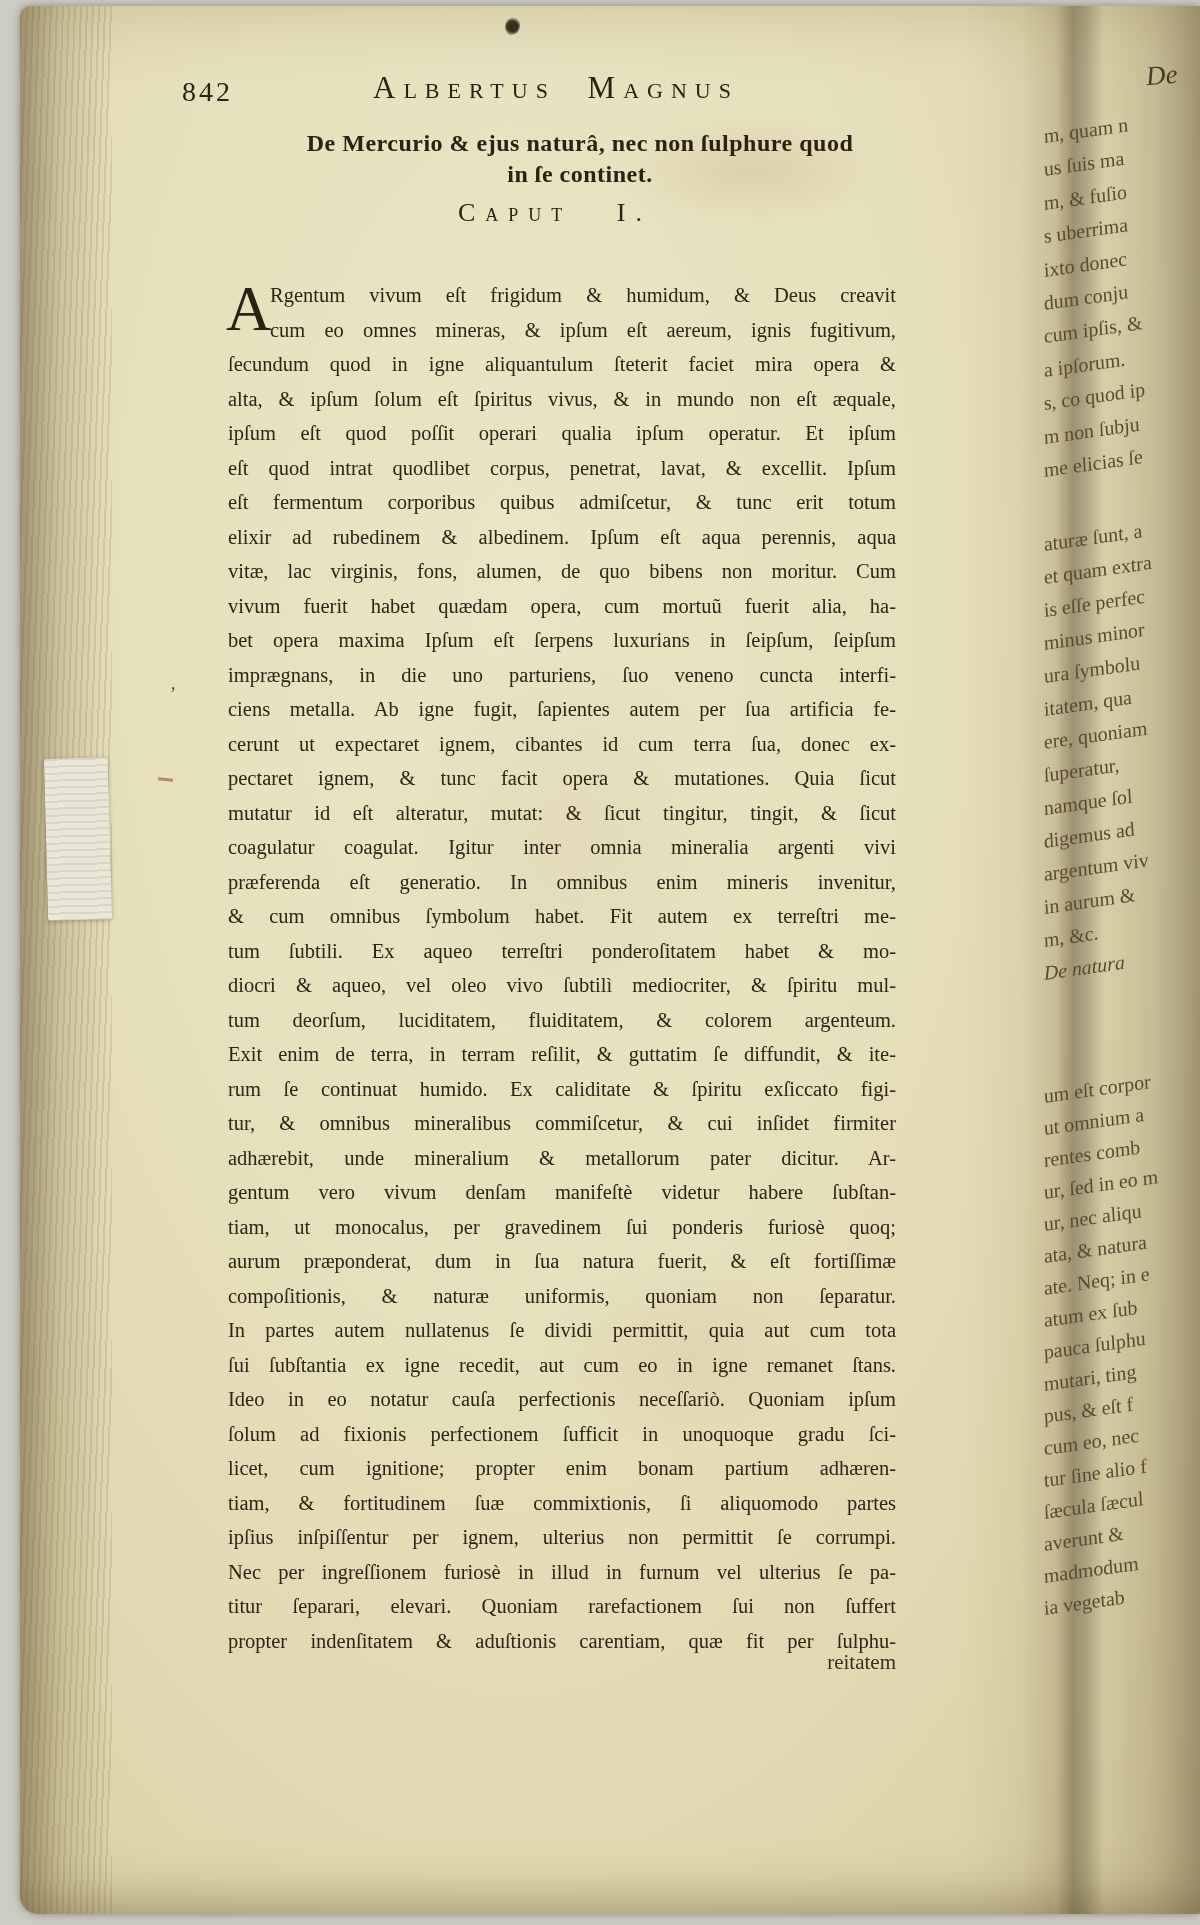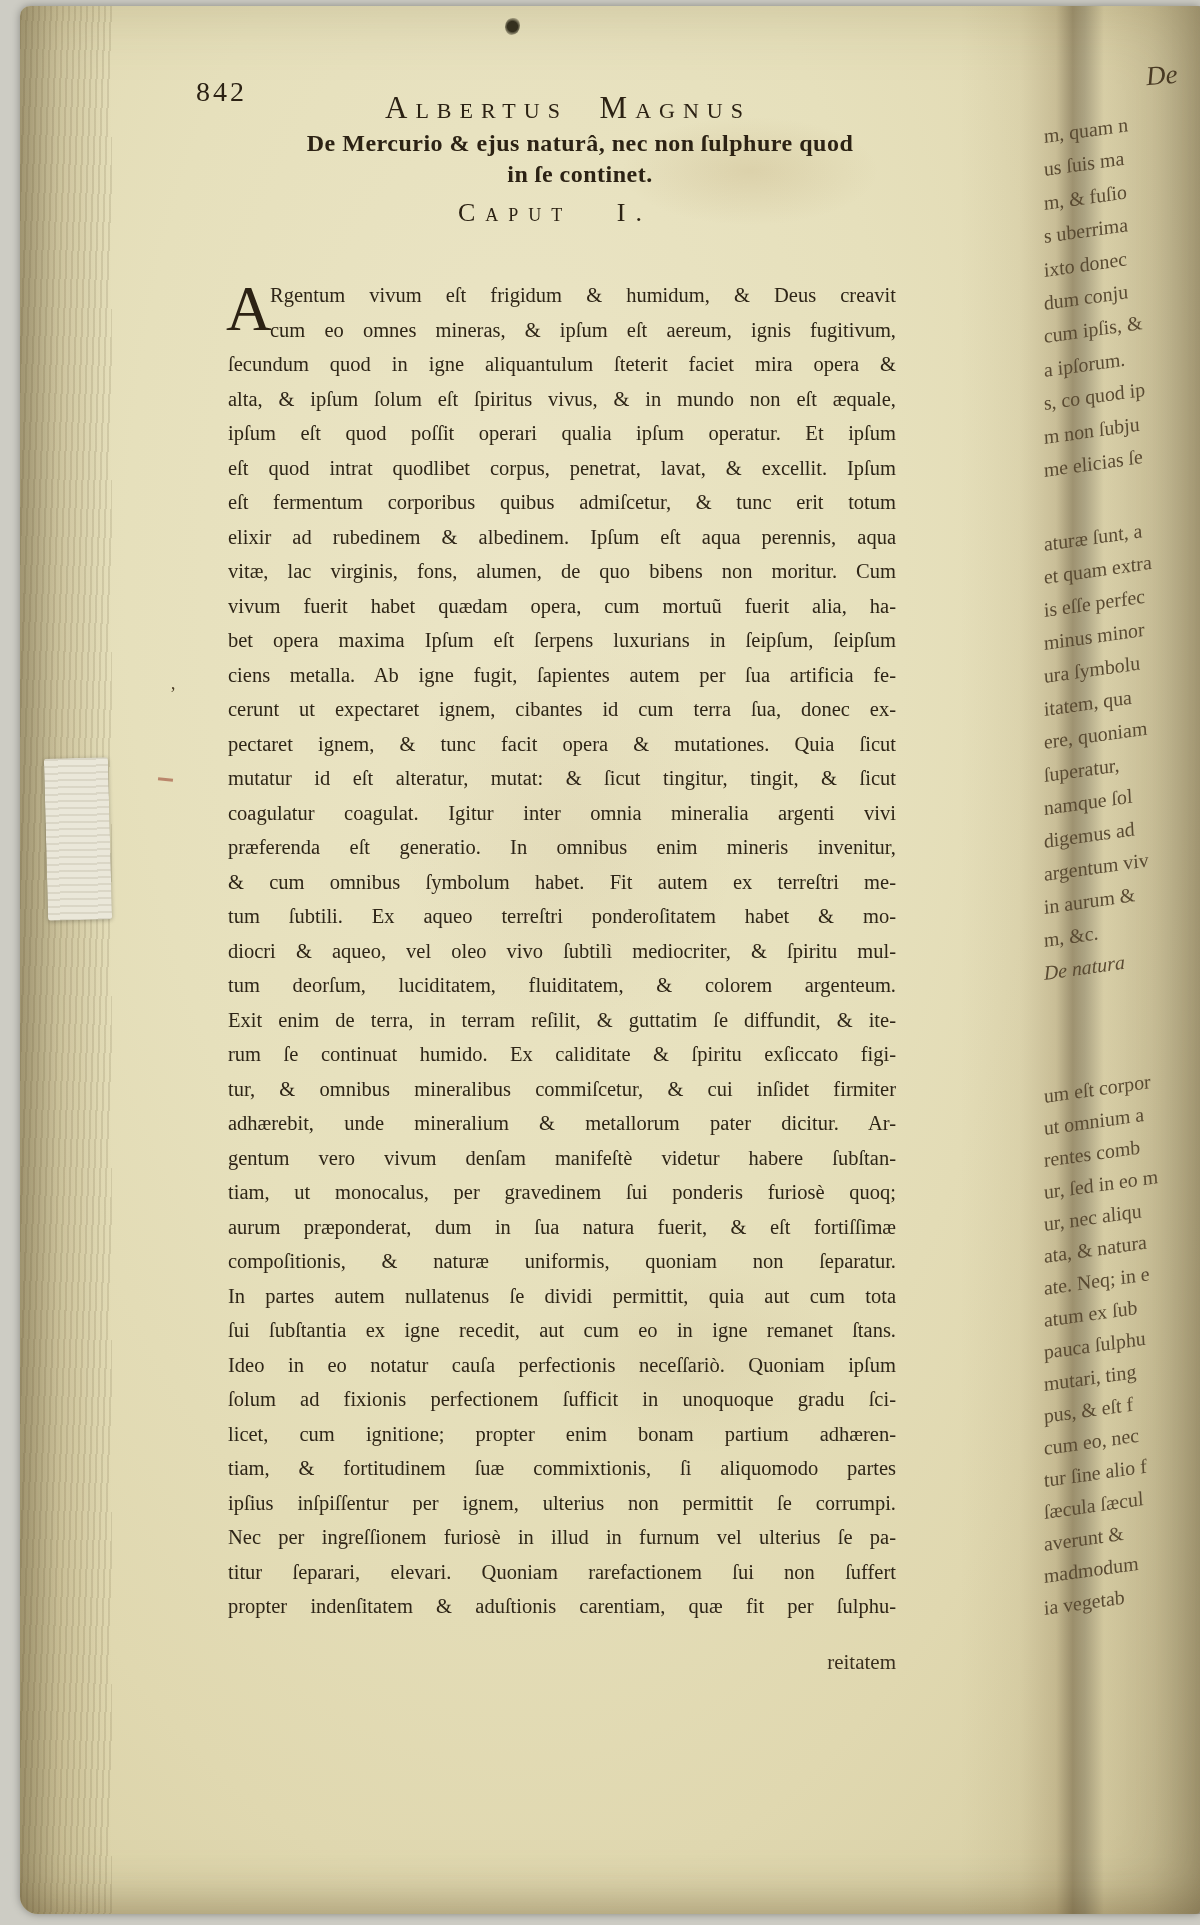--- a/index.html
+++ b/index.html
@@ -42,23 +42,23 @@
   .stain.s3{left:520px;top:1250px;width:300px;height:200px;
     background:radial-gradient(ellipse, rgba(140,110,60,.08), rgba(140,110,60,0) 70%);}
   .ink-speck{position:absolute;left:485px;top:12px;width:15px;height:17px;border-radius:50% 40% 55% 45%;
     background:radial-gradient(circle, #35301f 0 45%, rgba(53,48,31,.4) 70%, rgba(53,48,31,0) 100%);}
   .margin-dash{position:absolute;left:138px;top:772px;width:15px;height:3px;
     background:rgba(150,60,40,.55);transform:rotate(6deg);}
   .margin-tick{position:absolute;left:150px;top:678px;color:#4a3c26;font-size:18px;}
 
   
   .print{color:#2c2214;}
-  .page-number{position:absolute;left:176px;top:70px;font-size:28px;letter-spacing:3px;}
-  .running-header{position:absolute;left:208px;top:64px;width:680px;text-align:center;
-    font-variant:small-caps;font-size:31px;letter-spacing:8px;word-spacing:16px;margin-top:20px;}
+  .page-number{position:absolute;left:162px;top:70px;font-size:28px;letter-spacing:3px;}
+  .running-header{position:absolute;left:196px;top:64px;width:680px;text-align:center;
+    font-variant:small-caps;font-size:31px;letter-spacing:8px;word-spacing:16px;}
   .chapter-title{position:absolute;left:208px;top:122px;width:704px;text-align:center;
     font-weight:600;font-size:24px;line-height:31px;letter-spacing:.5px;}
   .caput-heading{position:absolute;left:208px;top:192px;width:654px;text-align:center;
     font-variant:small-caps;font-size:26px;letter-spacing:10px;word-spacing:28px;}
 
   .drop-cap{position:absolute;left:206px;top:272px;font-size:63px;line-height:1;color:#2c2214;}
   .body-text{position:absolute;left:208px;top:272px;width:668px;
     font-size:20.5px;line-height:34.5px;color:#2e2517;}
   .body-text .bl{text-align:justify;text-align-last:justify;white-space:normal;height:34.5px;overflow:visible;}
   .body-text .bl:nth-child(1),.body-text .bl:nth-child(2){margin-left:42px;}
@@ -108,20 +108,21 @@
         <div class="bl">cum eo omnes mineras, &amp; ipſum eſt aereum, ignis fugitivum,</div>
         <div class="bl">ſecundum quod in igne aliquantulum ſteterit faciet mira opera &amp;</div>
         <div class="bl">alta, &amp; ipſum ſolum eſt ſpiritus vivus, &amp; in mundo non eſt æquale,</div>
         <div class="bl">ipſum eſt quod poſſit operari qualia ipſum operatur.  Et ipſum</div>
         <div class="bl">eſt quod intrat quodlibet corpus, penetrat, lavat, &amp; excellit. Ipſum</div>
         <div class="bl">eſt fermentum corporibus quibus admiſcetur, &amp; tunc erit totum</div>
         <div class="bl">elixir ad rubedinem &amp; albedinem.  Ipſum eſt aqua perennis, aqua</div>
         <div class="bl">vitæ, lac virginis, fons, alumen, de quo bibens non moritur.  Cum</div>
         <div class="bl">vivum fuerit habet quædam opera, cum mortuũ fuerit alia, ha-</div>
         <div class="bl">bet opera maxima Ipſum eſt ſerpens luxurians in ſeipſum, ſeipſum</div>
+        <div class="bl">imprægnans, in die uno parturiens, ſuo veneno cuncta interfi-</div>
         <div class="bl">ciens metalla.  Ab igne fugit, ſapientes autem per ſua artificia fe-</div>
         <div class="bl">cerunt ut expectaret ignem, cibantes id cum terra ſua, donec ex-</div>
         <div class="bl">pectaret ignem, &amp; tunc facit opera &amp; mutationes.  Quia ſicut</div>
         <div class="bl">mutatur id eſt alteratur, mutat: &amp; ſicut tingitur, tingit, &amp; ſicut</div>
         <div class="bl">coagulatur coagulat.  Igitur inter omnia mineralia argenti vivi</div>
         <div class="bl">præferenda eſt generatio.  In omnibus enim mineris invenitur,</div>
         <div class="bl">&amp; cum omnibus ſymbolum habet.  Fit autem ex terreſtri me-</div>
         <div class="bl">tum ſubtili.  Ex aqueo terreſtri ponderoſitatem habet &amp; mo-</div>
         <div class="bl">diocri &amp; aqueo, vel oleo vivo ſubtilì mediocriter, &amp; ſpiritu mul-</div>
         <div class="bl">tum deorſum, luciditatem, fluiditatem, &amp; colorem argenteum.</div>

